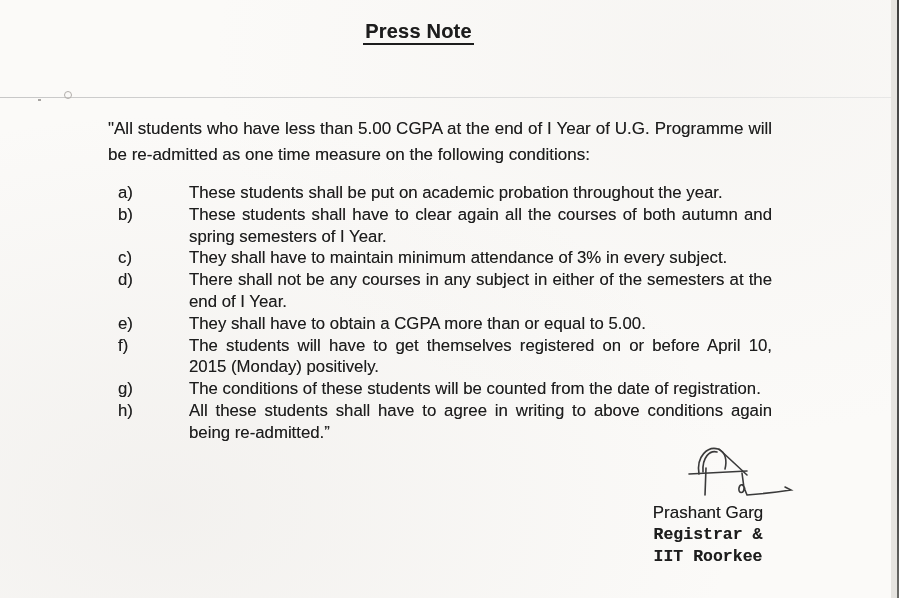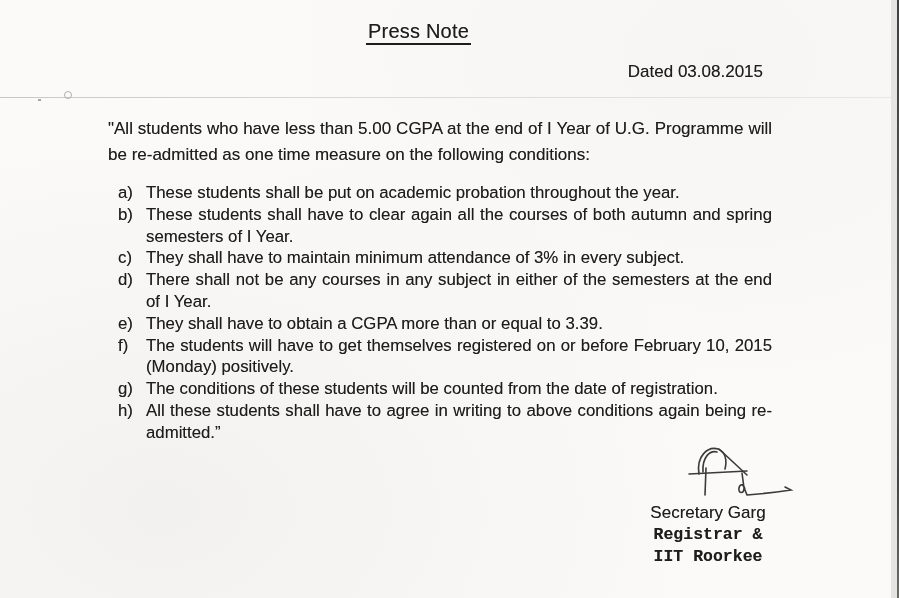--- a/index.html
+++ b/index.html
@@ -58,21 +58,21 @@
   .title-row {
     position: absolute;
     top: 20px; left: 0;
     width: 899px;
     text-align: center;
     padding-right: 62px;
     box-sizing: border-box;
   }
   .title {
     font-size: 20px;
-    font-weight: normal;
+    font-weight: bold;
     letter-spacing: 0.2px;
     border-bottom: 2px solid #1d1d1d;
     padding: 0 2px 1px 2px;
     text-align: center;
   }
 
   
   .date {
     position: absolute;
     top: 62px; right: 136px;
@@ -98,20 +98,21 @@
   }
   .cond { display: flex; }
   .marker {
     flex: none;
     width: 28px;
     padding-left: 10px;
   }
   .ctext {
     flex: 1;
     text-align: justify;
+    margin-left: 43px;
   }
 
   
   .sig {
     position: absolute;
     left: 622px; top: 444px;
     width: 172px;
     text-align: center;
   }
   .scribble {
@@ -137,21 +138,20 @@
   <div class="scan-line"></div>
   <div class="speck-ring"></div>
   <div class="speck-dot"></div>
   <div class="right-edge-soft"></div>
   <div class="right-edge-line"></div>
 
   <div class="title-row">
     <span class="title">Press Note</span>
   </div>
 
-  <div class="date">Dated 03.08.2015</div>
 
   <div class="content">
     <p class="intro">"All students who have less than 5.00 CGPA at the end of I Year of U.G. Programme will be re-admitted as one time measure on the following conditions:</p>
 
     <div class="conditions">
       <div class="cond">
         <span class="marker">a)</span>
         <span class="ctext">These students shall be put on academic probation throughout the year.</span>
       </div>
       <div class="cond">
@@ -161,25 +161,25 @@
       <div class="cond">
         <span class="marker">c)</span>
         <span class="ctext">They shall have to maintain minimum attendance of 3% in every subject.</span>
       </div>
       <div class="cond">
         <span class="marker">d)</span>
         <span class="ctext">There shall not be any courses in any subject in either of the semesters at the end of I Year.</span>
       </div>
       <div class="cond">
         <span class="marker">e)</span>
-        <span class="ctext">They shall have to obtain a CGPA more than or equal to 3.39.</span>
+        <span class="ctext">They shall have to obtain a CGPA more than or equal to 5.00.</span>
       </div>
       <div class="cond">
         <span class="marker">f)</span>
-        <span class="ctext">The students will have to get themselves registered on or before February 10, 2015 (Monday) positively.</span>
+        <span class="ctext">The students will have to get themselves registered on or before April 10, 2015 (Monday) positively.</span>
       </div>
       <div class="cond">
         <span class="marker">g)</span>
         <span class="ctext">The conditions of these students will be counted from the date of registration.</span>
       </div>
       <div class="cond">
         <span class="marker">h)</span>
         <span class="ctext">All these students shall have to agree in writing to above conditions again being re-admitted.”</span>
       </div>
     </div>
@@ -189,18 +189,18 @@
     <svg class="scribble" width="112" height="56" viewBox="0 0 112 56" fill="none">
       <g stroke="#3a3a3a" stroke-width="1.6" stroke-linecap="round" fill="none">
         <path d="M13 30 C10 12 22 2 32 5 C40 8 41 17 39 25"></path>
         <path d="M17 28 C16 13 24 6 31 8"></path>
         <path d="M3 30 L61 27"></path>
         <path d="M33 5 L61 31"></path>
         <path d="M20 24 L19 51"></path>
         <path d="M56 29 L58 44 C58 50 52 50 53 44 C54 39 58 40 59 46 L61 51 C74 50 92 48 105 46 L99 43"></path>
       </g>
     </svg>
-    <div class="sig-name">Secretary Garg</div>
+    <div class="sig-name">Prashant Garg</div>
     <div class="sig-bold">Registrar &amp;</div>
     <div class="sig-bold">IIT Roorkee</div>
   </div>
 
 </div>
 
 </body></html>

